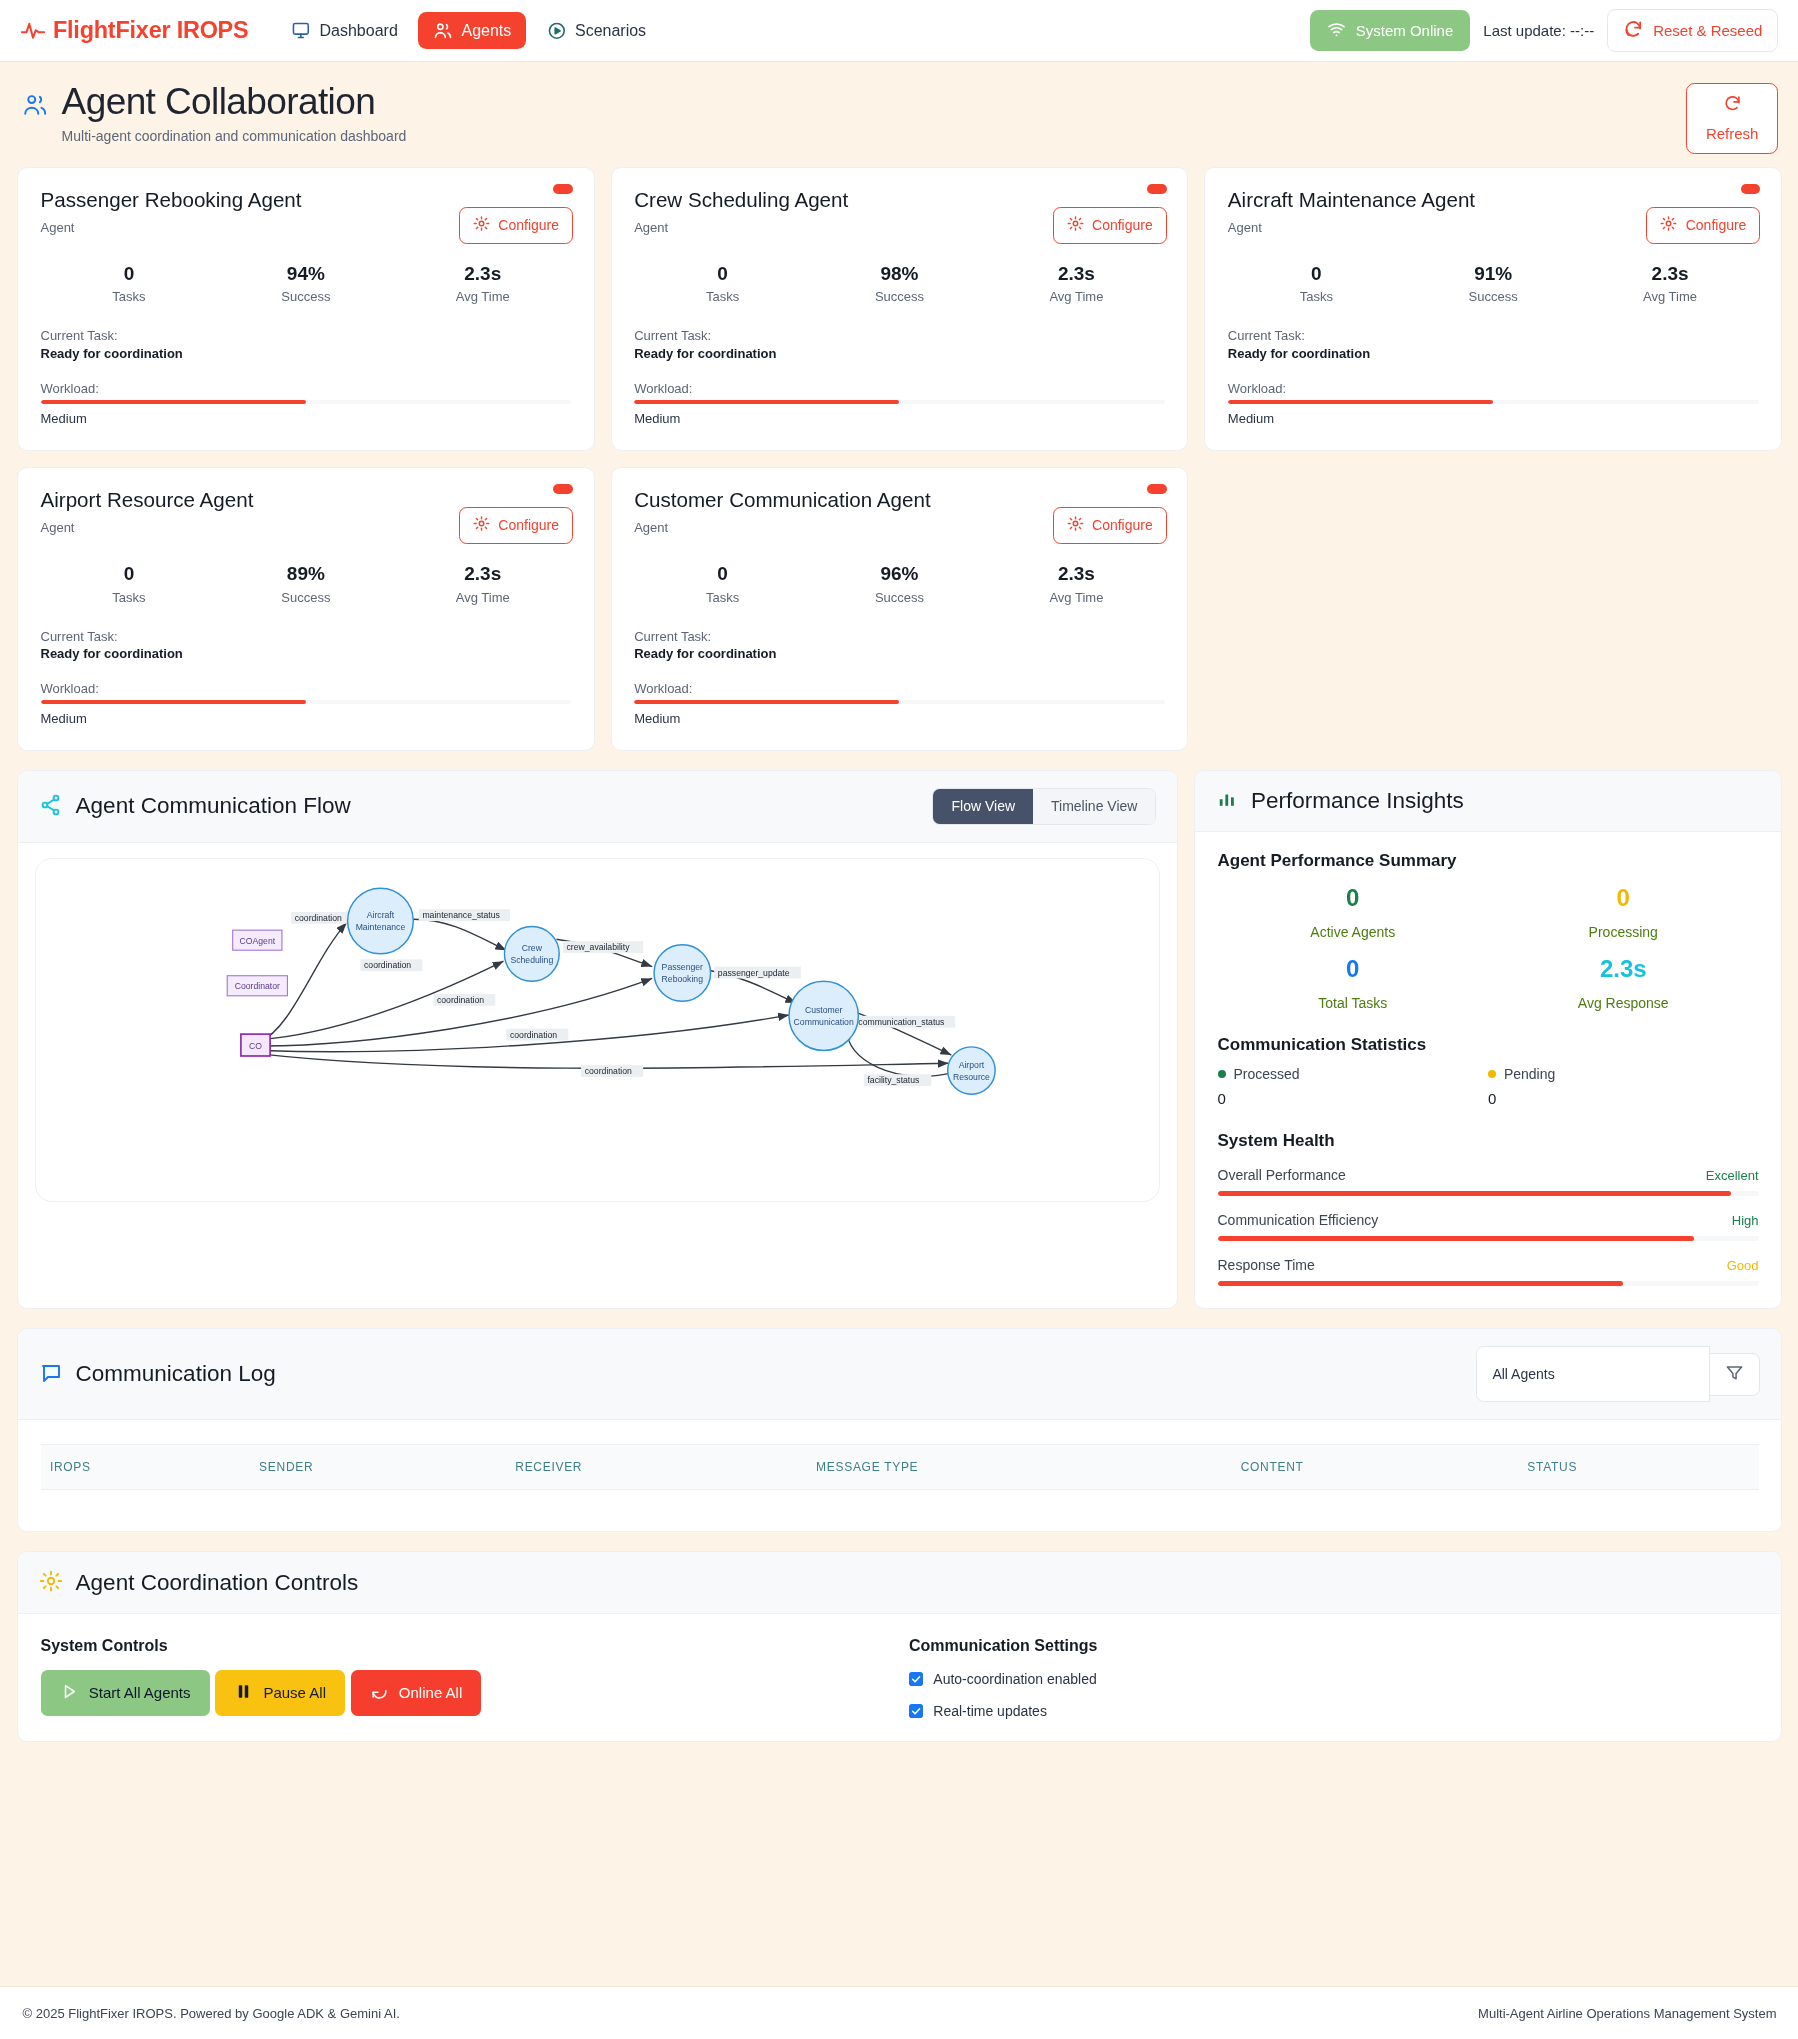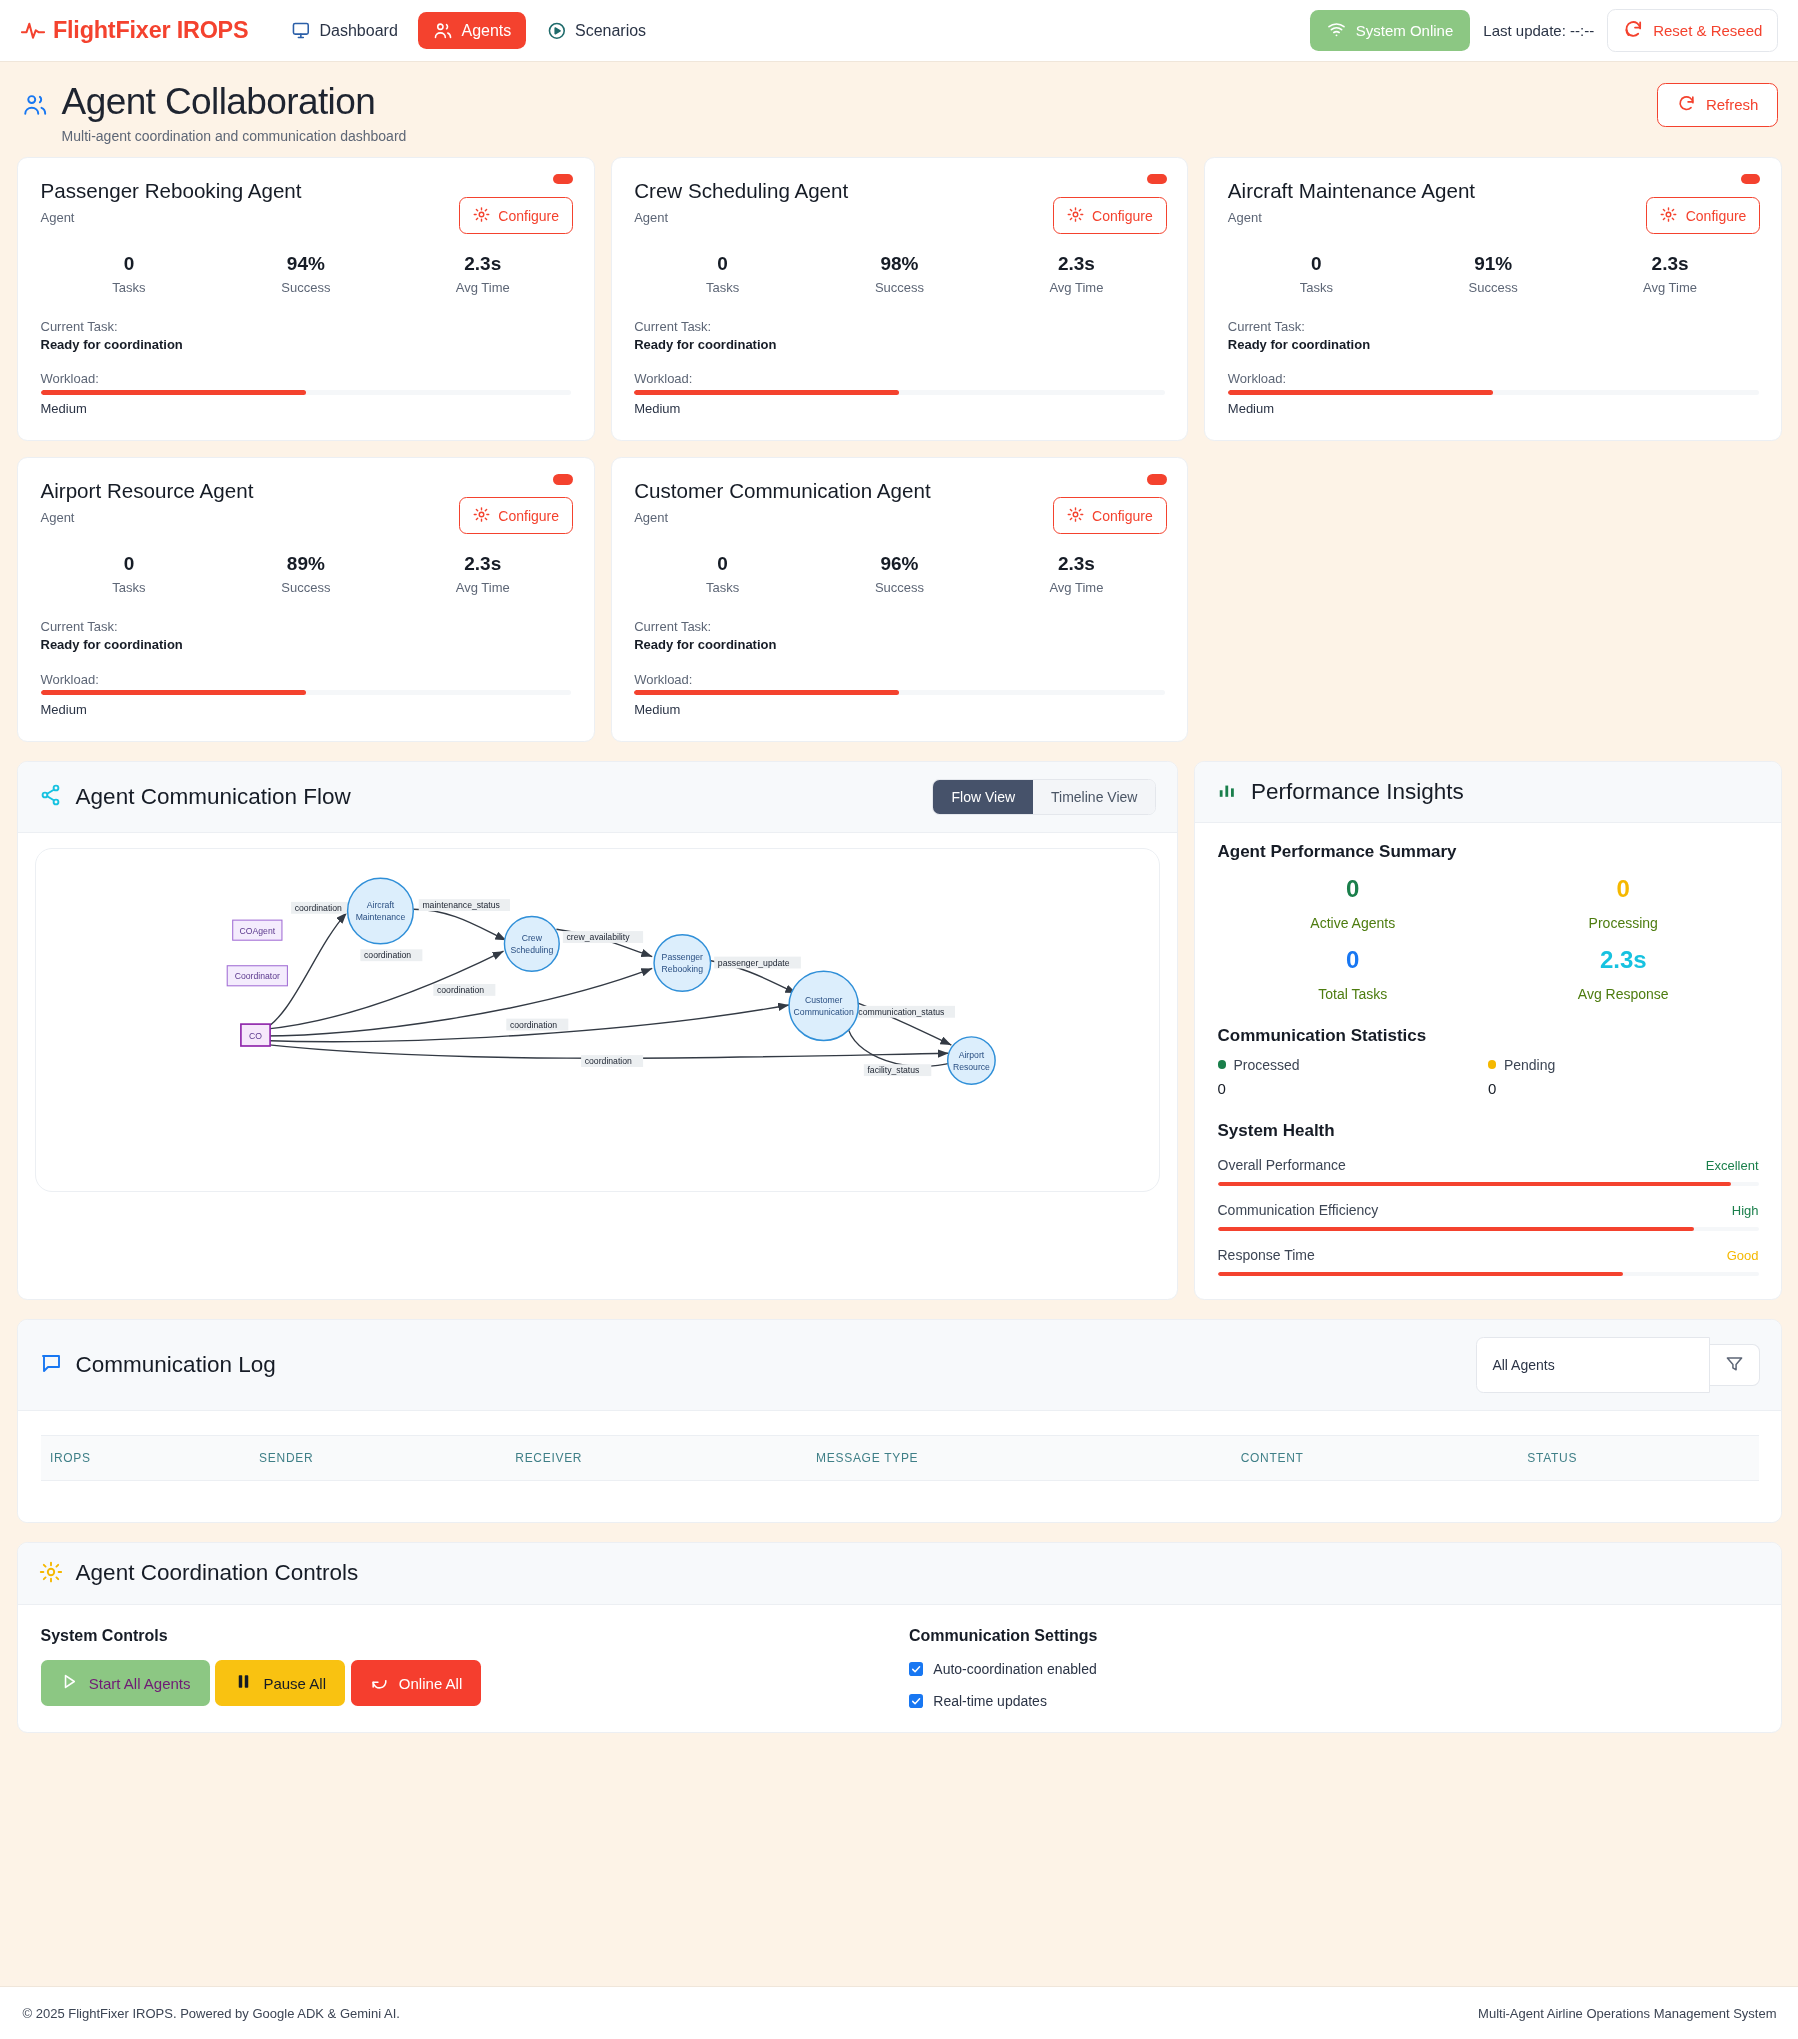--- a/index.html
+++ b/index.html
@@ -45,21 +45,21 @@
   }
 
   
   .pagehead { padding: 20.6px 20.6px 13px 20.6px; display: flex; align-items: flex-start; }
   .ph-left { display: flex; gap: 13px; align-items: flex-start; }
   .ph-title { font-size: 37px; font-weight: normal; letter-spacing: -0.6px; line-height: 1.05; }
   .ph-sub { font-size: 14px; color: #5d6676; margin-top: 6.6px; }
   .btn-refresh {
     margin-left: auto; border: 0.9px solid #f4422e; background: #fff; border-radius: 8.4px;
     padding: 10.3px 19px; display: flex; align-items: center; gap: 9.4px;
-    color: #f4422e; font-size: 15px; cursor: pointer;
+    color: #f4422e; font-size: 15px; cursor: pointer; flex-direction: column;
   }
 
   
   .cards {
     display: grid; grid-template-columns: repeat(3, 1fr);
     gap: 16px; padding: 0 17px 19px 17px;
   }
   .card {
     background: #fff; border: 0.9px solid #eceff3; border-radius: 10.3px;
     padding: 20.6px 22.5px 24px 22.5px; position: relative; min-height: 217px;
@@ -142,21 +142,21 @@
     background: #f9fafb;
   }
   .log-body-pad { height: 41px; }
 
   
   .ctlwrap { padding: 0 17px 20.6px 17px; }
   .ctl-body { display: grid; grid-template-columns: 1fr 1fr; padding: 22.5px; gap: 19px; }
   .ctl-h { font-size: 16px; font-weight: bold; color: #161c26; }
   .ctl-btns { display: flex; gap: 5.6px; margin-top: 15px; }
   .cbtn { border: none; border-radius: 6.6px; padding: 12px 19px; display: flex; align-items: center; gap: 10.3px; font-size: 15px; cursor: pointer; font-family: inherit; }
-  .cbtn.start { background: #8cc783; color: #701a75; }
+  .cbtn.start { background: #8cc783; color: #0f172a; }
   .cbtn.pause { background: #f9c211; color: #161c26; }
   .cbtn.reset { background: #f53e2e; color: #fff; }
   .chk-row { display: flex; align-items: center; gap: 10.3px; margin-top: 16px; }
   .chk { width: 14px; height: 14px; border-radius: 2.8px; background: #1877f2; display: flex; align-items: center; justify-content: center; }
   .chk-lbl { font-size: 14px; color: #2b3446; }
 
   
   .footer {
     margin-top: auto; background: #fff; border-top: 0.9px solid #f0e6da;
     padding: 19px 22.5px; display: flex; align-items: center; font-size: 13px; color: #3c4554;

